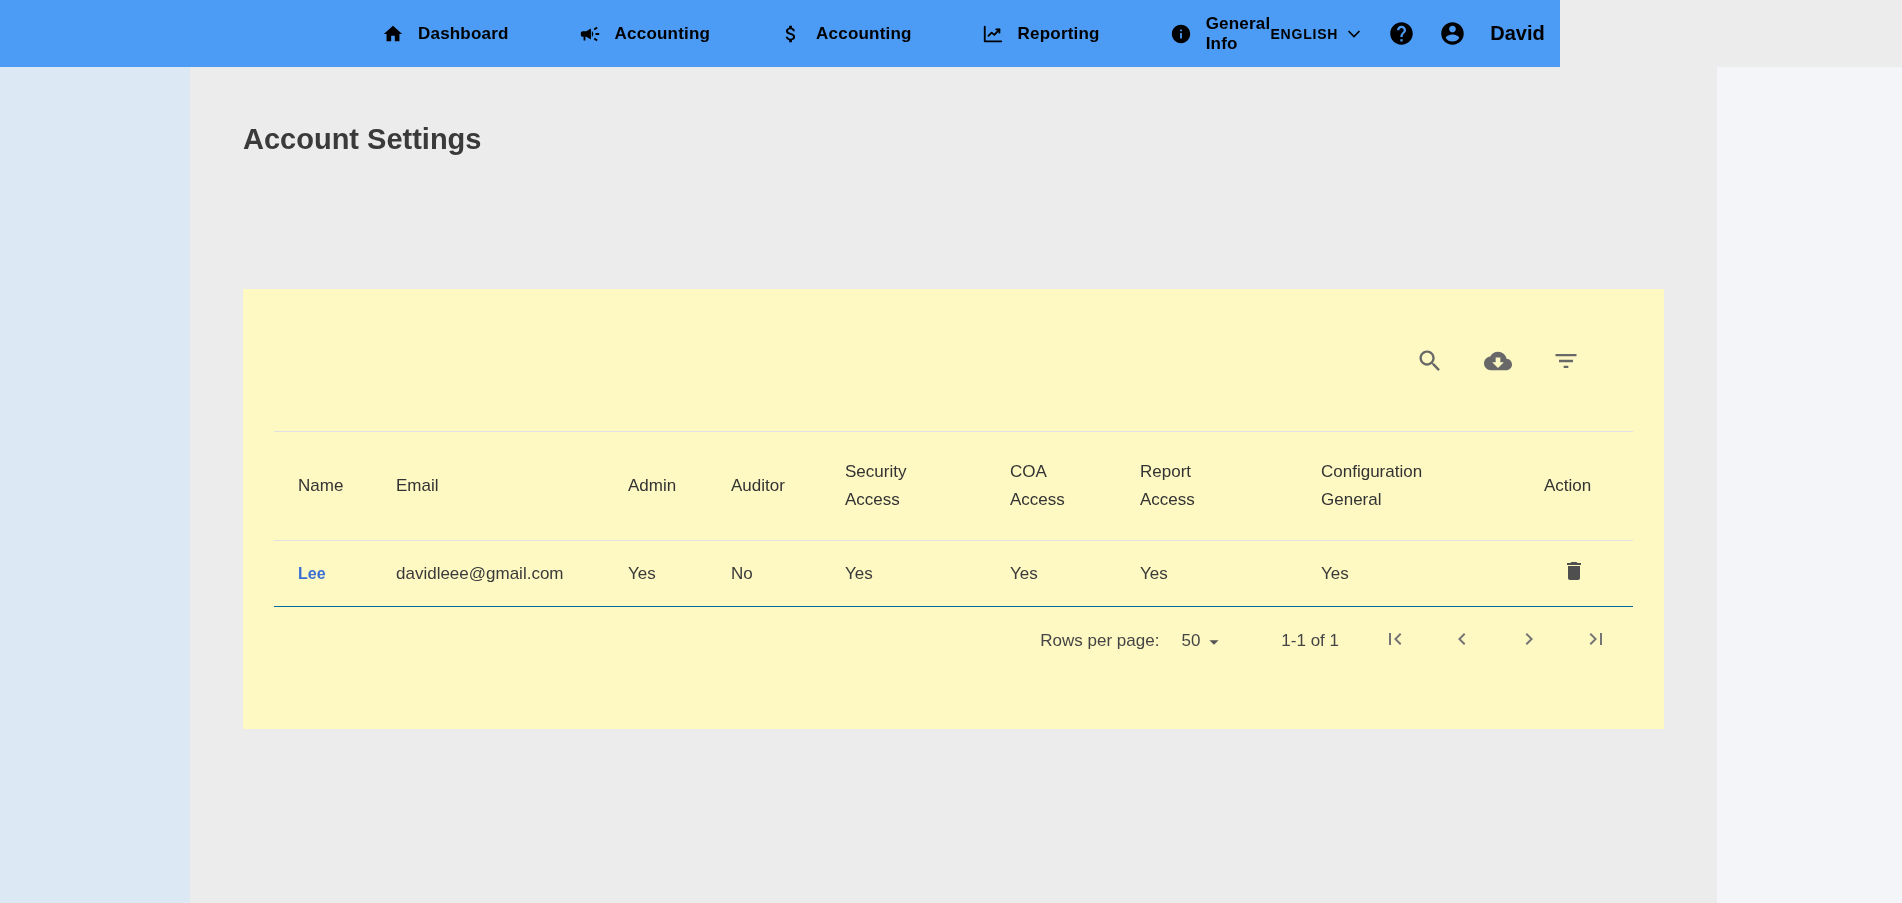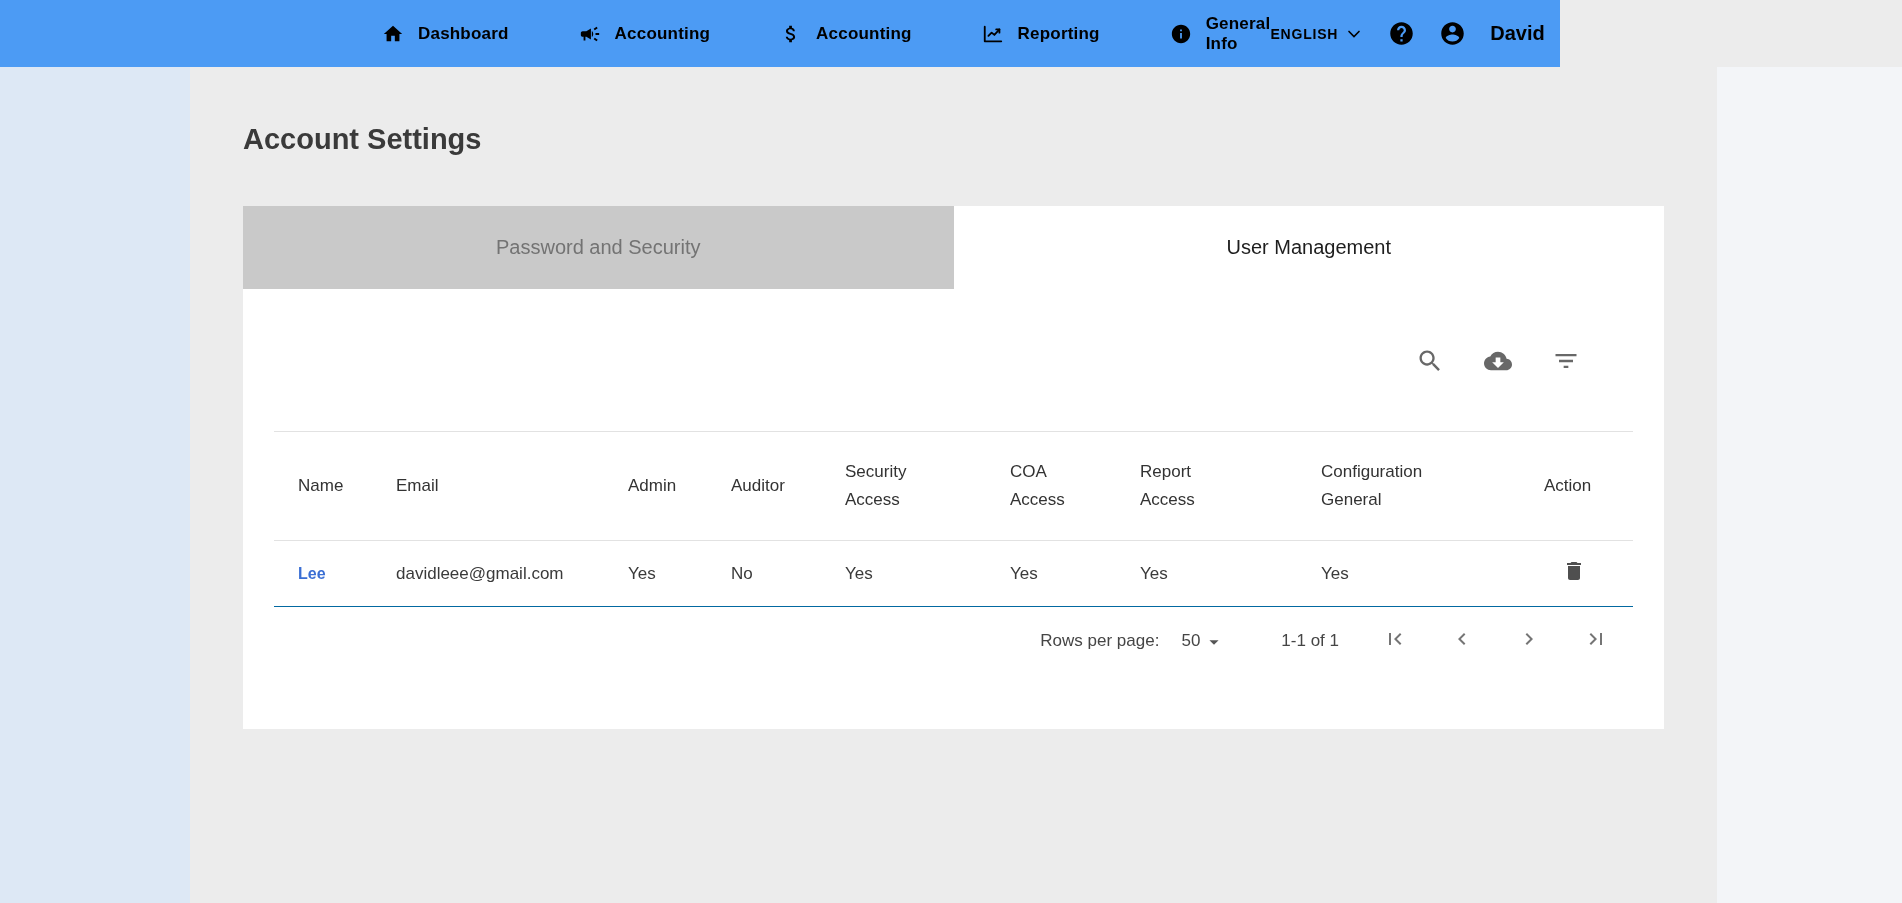--- a/index.html
+++ b/index.html
@@ -34,21 +34,21 @@
   .main { position:absolute; top:67px; left:190px; width:1527px; height:836px; background:#ececec; }
 
   
   .page-title { position:absolute; left:53px; top:56px; font-size:29px; font-weight:700; color:#3a3a3a; }
 
   .tabs { position:absolute; left:53px; top:139px; width:1421px; height:83px; display:flex; }
   .tab { width:50%; height:100%; display:flex; align-items:center; justify-content:center; font-size:20px; cursor:pointer; }
   .tab.inactive { background:#c9c9c9; color:#737373; }
   .tab.active { background:#ffffff; color:#1e1e1e; font-weight:500; }
 
-  .card { position:absolute; left:53px; top:222px; width:1421px; height:440px; background:#ffffff; }
+  .card { position:absolute; left:53px; top:222px; width:1421px; height:440px; background:#fef9c3; }
 
   
   .toolbar { position:absolute; top:58px; right:84px; display:flex; align-items:center; gap:40px; }
   .tool-btn { color:#686868; cursor:pointer; }
   .tool-btn svg { width:28px; height:28px; display:block; }
 
   
   .tbl-wrap { position:absolute; top:142px; left:31px; width:1359px; }
   table { width:100%; border-collapse:collapse; table-layout:fixed; }
   th, td { text-align:left; font-weight:400; font-size:17px; color:#333333; padding:0; }
@@ -143,28 +143,20 @@
     <span class="user-name">David</span>
   </div>
 </header>
 
 <div class="left-strip"></div>
 <div class="right-strip"></div>
 
 <div class="main">
   <h1 class="page-title">Account Settings</h1>
 
-  <div class="tabs">
-    <div class="tab inactive">
-      <span>Password and Security</span>
-    </div>
-    <div class="tab active">
-      <span>User Management</span>
-    </div>
-  </div>
 
   <div class="card">
 
     <div class="toolbar">
       <span class="tool-btn">
         <svg viewBox="0 0 24 24" fill="currentColor">
             <path d="M15.5 14h-.79l-.28-.27C15.41 12.59 16 11.11 16 9.5 16 5.91 13.09 3 9.5 3S3 5.91 3 9.5 5.91 16 9.5 16c1.61 0 3.09-.59 4.23-1.57l.27.28v.79l5 4.99L20.49 19l-4.99-5zm-6 0C7.01 14 5 11.99 5 9.5S7.01 5 9.5 5 14 7.01 14 9.5 11.99 14 9.5 14z"></path>
           </svg>
       </span>
       <span class="tool-btn">

